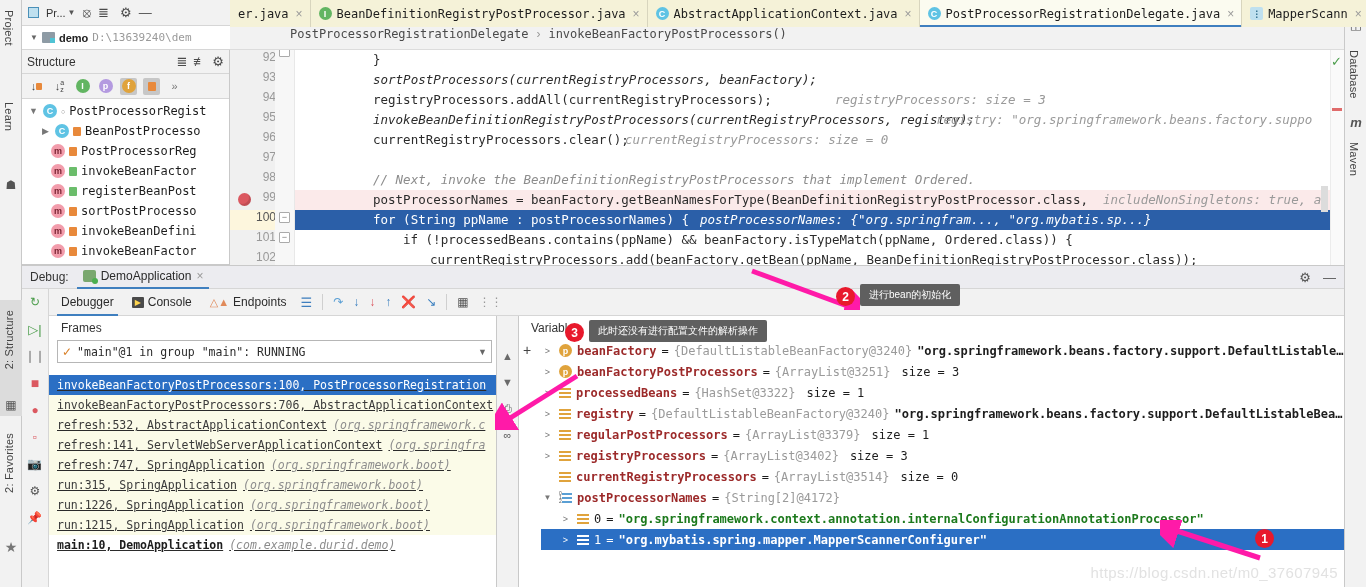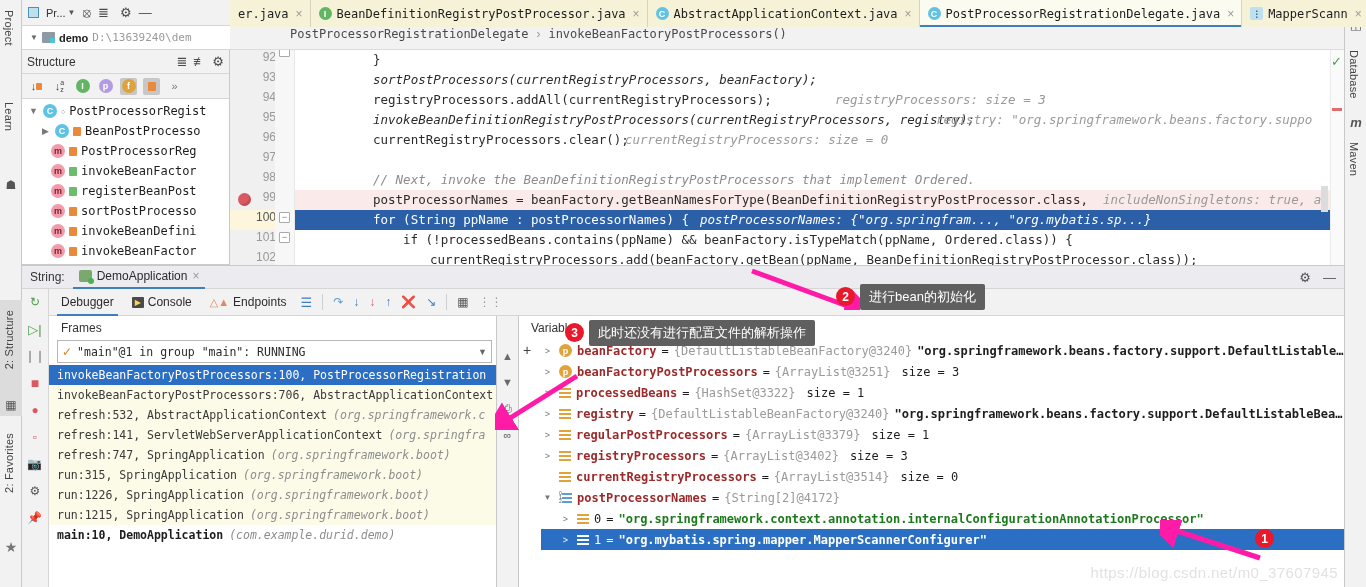--- a/index.html
+++ b/index.html
@@ -192,21 +192,21 @@
     position:absolute; left:49px; top:316px; width:448px; height:271px;
     background:#fff; border-right:1px solid #c9c9c9;
   }
   #frames-head { height:24px; display:flex;align-items:center;padding-left:12px;font-size:12px;color:#333;}
   #thread-row {
     margin:0 4px 0 8px; height:23px; border:1px solid #b6b6b6; background:#fff;
     display:flex; align-items:center; gap:5px; padding:0 4px; font-size:12px;
   }
   #thread-row .chev { margin-left:auto; color:#666; font-size:9px; }
   .check { color:#d9822b; font-size:12px; }
-  #frames-list { margin-top:2px; }
+  #frames-list { margin-top:12px;text-decoration:underline; }
   .frame { height:20px; display:flex; align-items:center; padding-left:8px;
            font-size:11.5px; white-space:nowrap; overflow:hidden; background:#fbfbe8; }
   .frame.sel { background:#2b6fc4; color:#fff; }
   .frame.plain { background:#fff; }
   .frame .pkg { color:#8d8d8d; font-style:italic; }
   .frame .nm { color:#3a3a3a; }
   .frame.sel .nm { color:#fff; }
   .frame.plain .nm { color:#1d1d1d; }
 
   #frames-side {
@@ -232,21 +232,21 @@
   .ic-p { width:13px;height:13px;border-radius:50%;background:#e0a33c;color:#fff;font-size:9px;
           display:inline-flex;align-items:center;justify-content:center;font-weight:bold;flex:none;}
   .ic-list { width:12px;height:12px;display:inline-block;flex:none;position:relative;}
   .ic-list i { position:absolute;left:0;width:12px;height:2px;background:#e0a33c;display:block;}
   .ic-arr { width:13px;height:12px;display:inline-block;flex:none;position:relative;}
   .ic-arr i{position:absolute;left:3px;width:10px;height:2px;background:#5a9fd4;display:block;}
   .ic-arr b{position:absolute;left:0;font-size:5px;color:#555;font-weight:normal;line-height:3px;}
 
   
   .tip {
-    position:absolute; background:#5f5f5f; color:#fff; font-size:13px;
+    position:absolute; background:#5f5f5f; color:#fff; font-size:10px;
     padding:4px 9px; border-radius:2px; white-space:nowrap; z-index:40;
   }
   .badge {
     position:absolute; width:19px;height:19px;border-radius:50%;background:#e8192c;color:#fff;
     font-size:12px; font-weight:bold; display:flex;align-items:center;justify-content:center; z-index:41;
   }
   .arrow-svg { position:absolute; z-index:39; pointer-events:none; }
   #watermark {
     position:absolute; right:28px; bottom:6px; font-size:15px; color:#e2e2e2;
     letter-spacing:.4px; z-index:30;
@@ -462,21 +462,21 @@
   </div>
 
   <div id="err-stripe">
     <div id="err-check">✓</div>
     <div id="err-mark"></div>
   </div>
   <div id="minimap-scroll"></div>
 </div>
 
 <div id="debug-title-bar">
-  <span class="dbg-label">String:</span>
+  <span class="dbg-label">Debug:</span>
   <span id="debug-tab-app">
     <span class="bug-ic"></span>
     <span>DemoApplication</span>
     <span style="color:#9a9a9a">×</span>
   </span>
   <span class="right">
     <span>⚙</span>
     <span>—</span>
   </span>
 </div>

